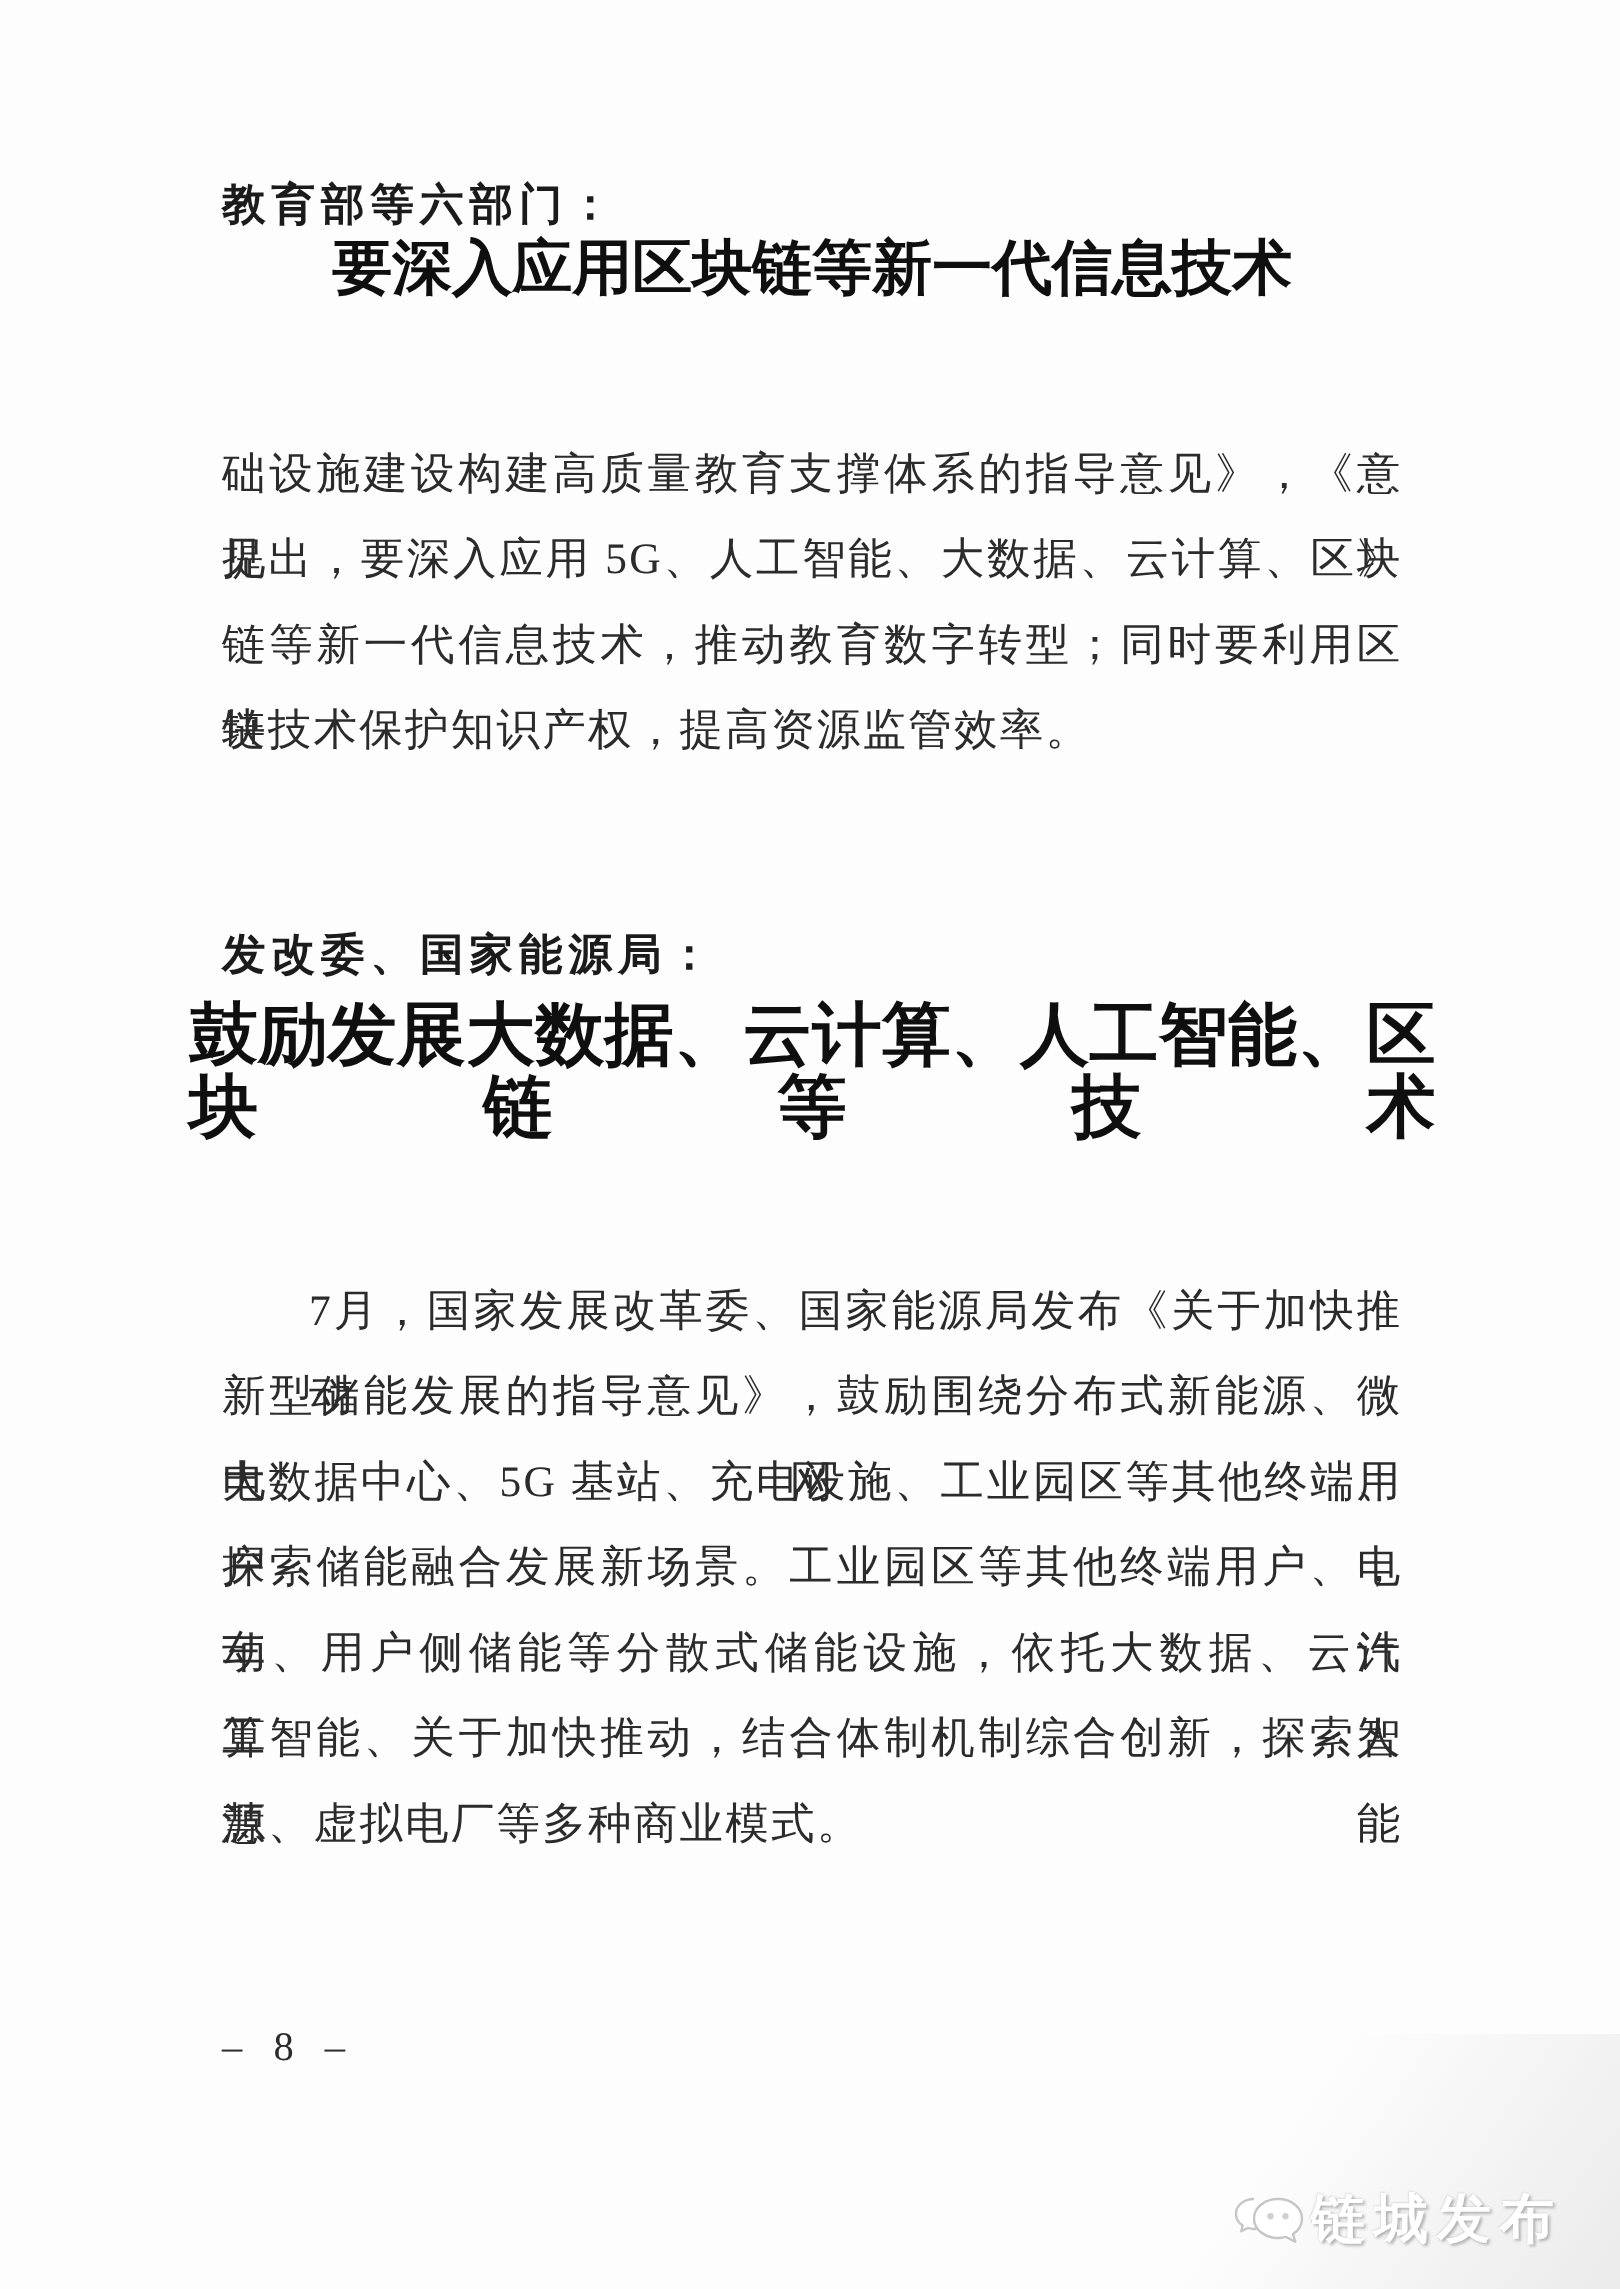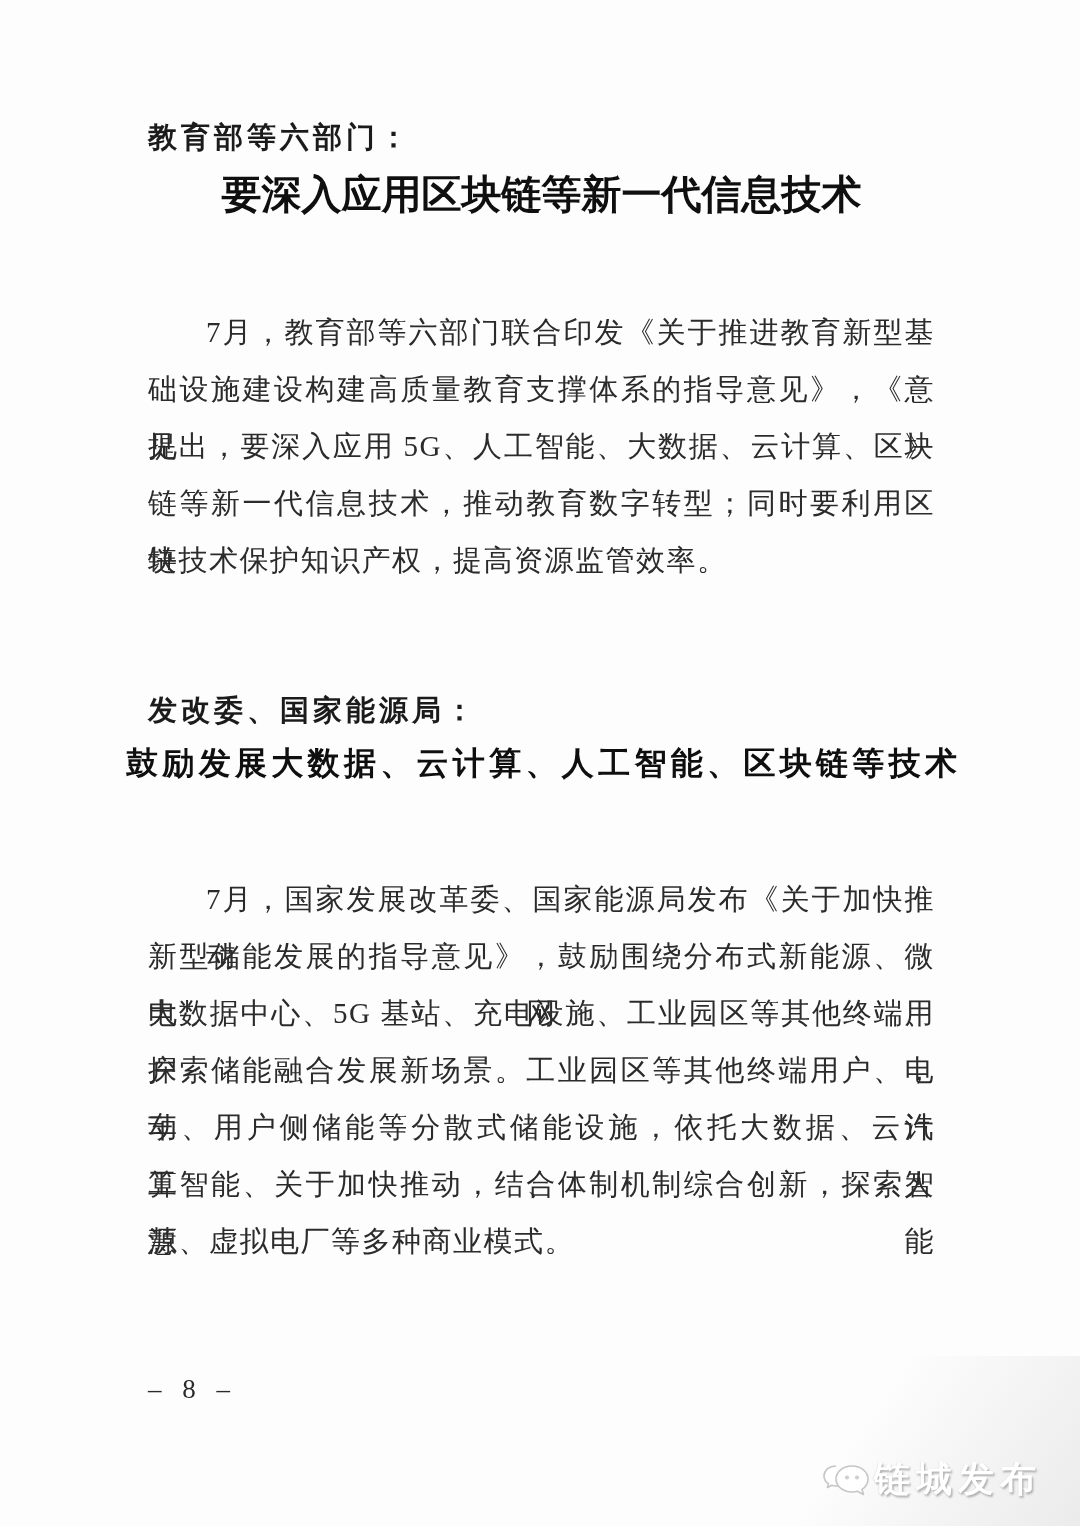--- a/index.html
+++ b/index.html
@@ -25,33 +25,33 @@
   .kicker {
     font-family: "Liberation Sans", sans-serif;
     font-weight: 700;
     font-size: 29px;
     line-height: 34px;
     letter-spacing: 4px;
     color: #1b1b1b;
   }
   
   .title-1 {
-    margin-top: 16px;
+    margin-top: 0;
     font-weight: 700;
     font-size: 40px;
     line-height: 50px;
     letter-spacing: 0px;
     text-align: center;
     color: #0f0f0f;
     white-space: nowrap;
   }
   .title-2 {
     margin: 12px -22px 0 -22px;
     font-weight: 700;
-    font-size: 32px;
+    font-size: 46px;
     line-height: 48px;
     text-align: justify;
     text-align-last: justify;
     color: #0f0f0f;
   }
   
   .para {
     margin-top: 84px;
     font-size: 29px;
     letter-spacing: 1.5px;
@@ -108,21 +108,20 @@
 </style>
 </head>
 <body>
 
 <div class="page">
 
   <div class="section">
     <div class="kicker">教育部等六部门：</div>
     <div class="title-1">要深入应用区块链等新一代信息技术</div>
     <div class="para">
-      <div class="line just indent">7月，教育部等六部门联合印发《关于推进教育新型基</div>
       <div class="line just">础设施建设构建高质量教育支撑体系的指导意见》，《意见》</div>
       <div class="line just">提出，要深入应用 5G、人工智能、大数据、云计算、区块</div>
       <div class="line just">链等新一代信息技术，推动教育数字转型；同时要利用区块</div>
       <div class="line">链技术保护知识产权，提高资源监管效率。</div>
     </div>
   </div>
 
   <div class="section gap-a">
     <div class="kicker">发改委、国家能源局：</div>
     <div class="title-2">鼓励发展大数据、云计算、人工智能、区块链等技术</div>

